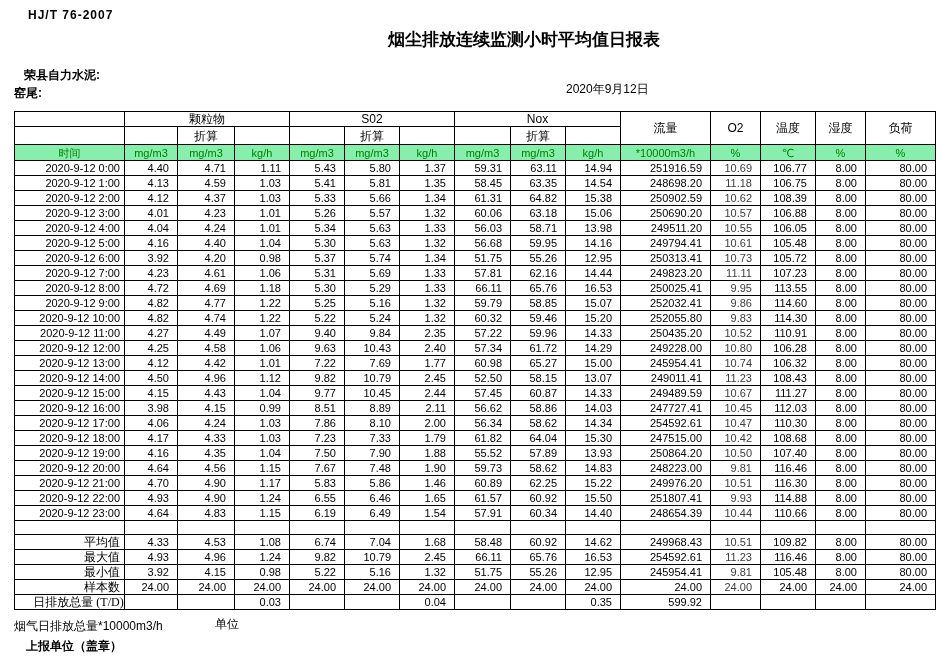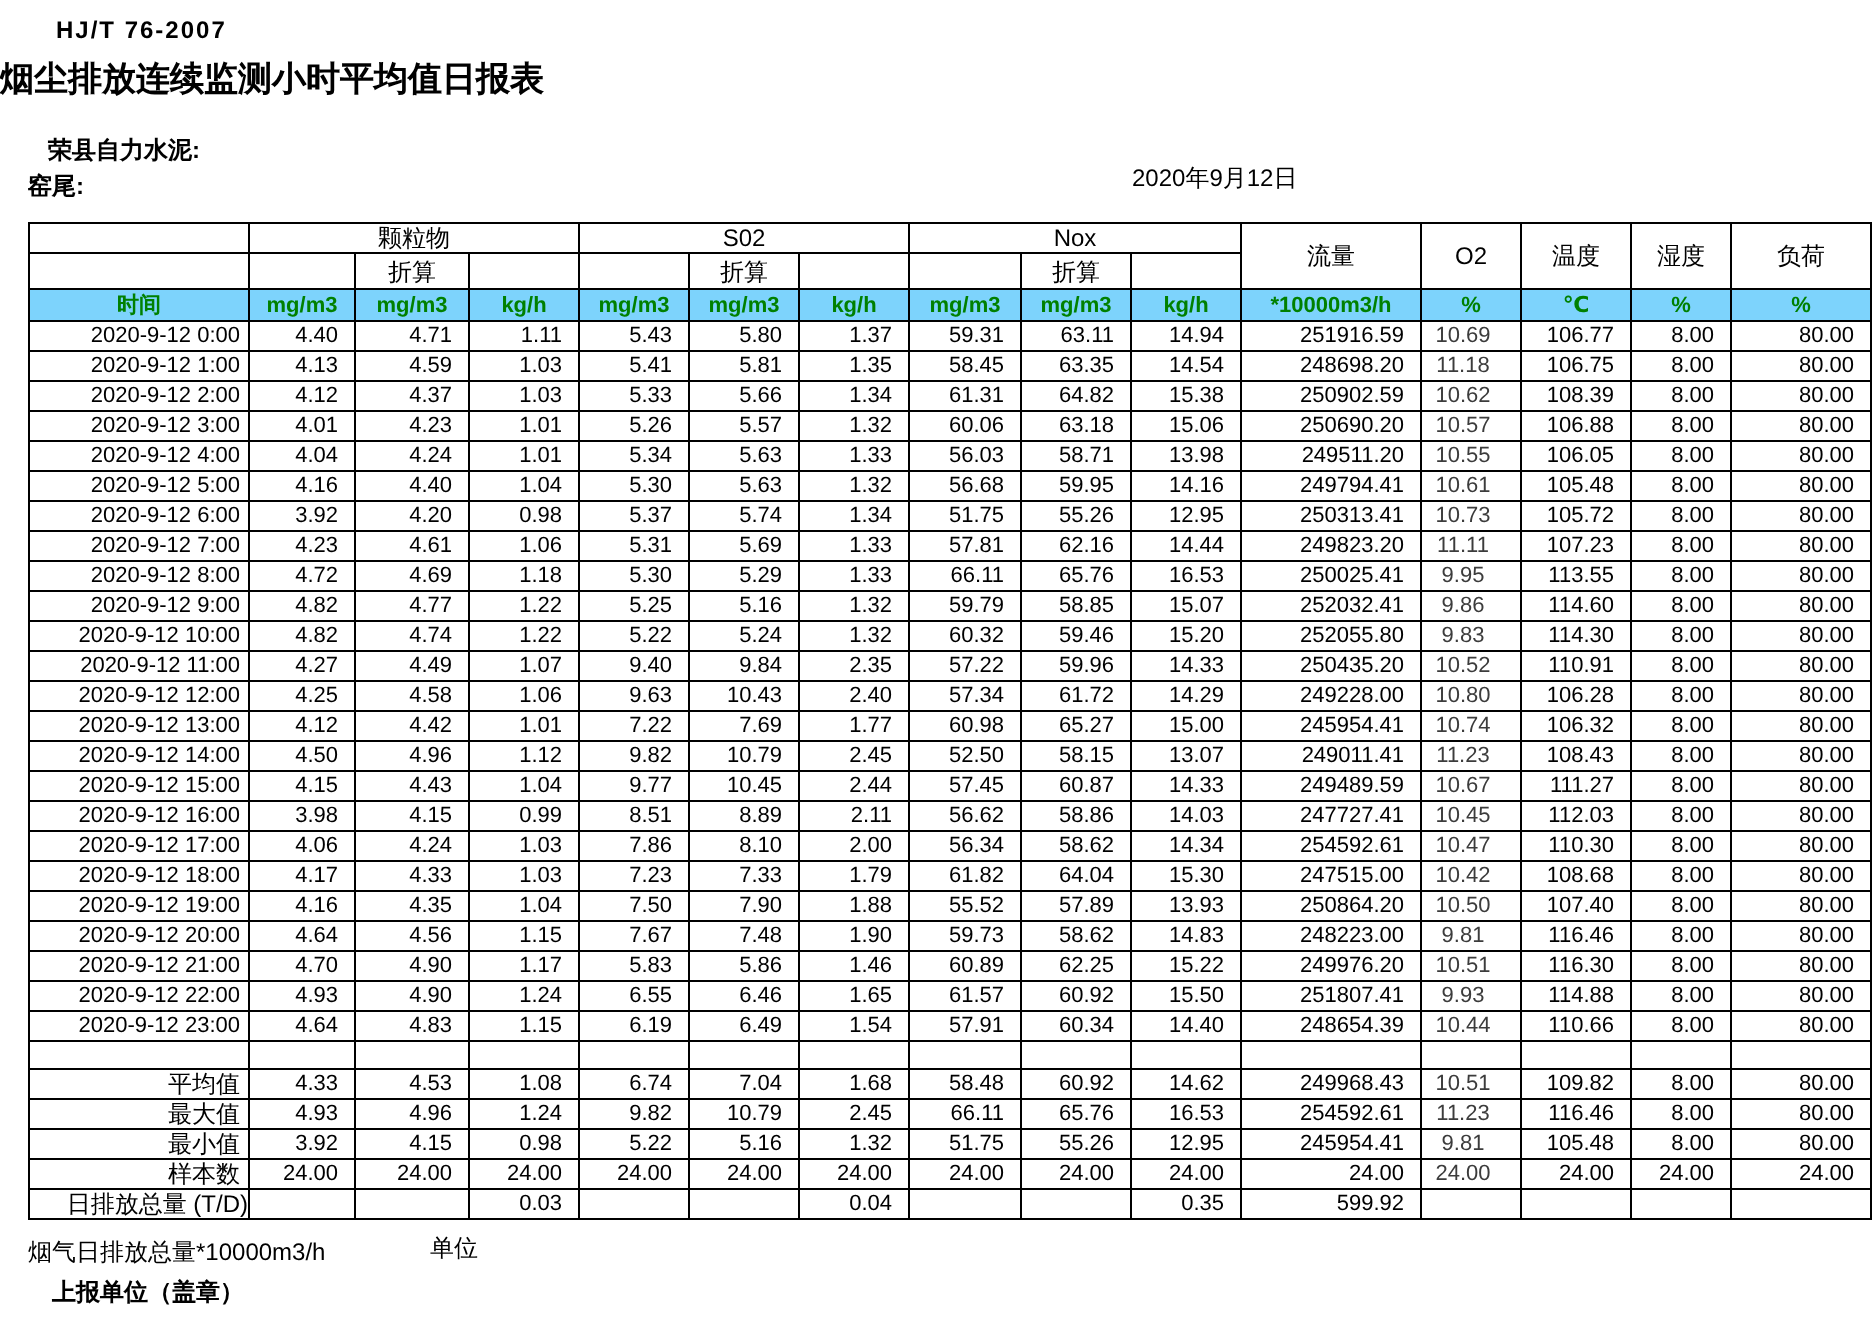--- a/index.html
+++ b/index.html
@@ -1,39 +1,39 @@
 <!DOCTYPE html>
 <html><head>
 <meta charset="utf-8">
 <style>
   html,body{margin:0;padding:0;}
   body{
     width:937px;height:659px;background:#ffffff;position:relative;
     font-family:"Liberation Sans","DejaVu Sans",sans-serif;color:#000;
   }
   .std-code{position:absolute;left:28px;top:8px;font-size:12px;font-weight:bold;letter-spacing:1px;}
-  .doc-title{position:absolute;left:0;top:28px;width:660px;text-align:left;font-size:17px;font-weight:bold;}
+  .doc-title{position:absolute;left:0;top:28px;width:660px;text-align:right;font-size:17px;font-weight:bold;}
   .company{position:absolute;left:14px;top:67px;font-size:12px;font-weight:bold;margin-left:10px;}
   .site{position:absolute;left:14px;top:85px;font-size:12px;font-weight:bold;}
   .date{position:absolute;left:566px;top:81px;font-size:12px;text-align:center;}
   .tbl-wrap{position:absolute;left:14px;top:111px;}
   table{border-collapse:collapse;table-layout:fixed;}
   td{
     border:1px solid #000;font-size:11px;line-height:14px;height:14px;
     padding:0 8px 0 0;text-align:right;white-space:nowrap;overflow:hidden;
     box-sizing:border-box;
   }
   thead td{text-align:center;padding:0;}
   tr.hdr1 td{height:15px;font-size:12px;}
   tr.hdr2 td{height:18px;font-size:12px;}
-  tr.units td{height:16px;background:#7dd3fc;color:#008000;font-size:11px;font-weight:bold;}
+  tr.units td{height:16px;background:#86efac;color:#008000;font-size:11px;}
   td.time-cell{padding-right:4px;text-align:right;}
-  td.col-10{color:#3c3c3c;text-align:center;}
+  td.col-10{color:#3c3c3c;}
   td.summary-label{padding-right:4px;font-size:12px;}
-  td.total-label{text-align:right;padding-left:18px;padding-right:0;font-size:12px;}
+  td.total-label{text-align:center;padding-left:18px;padding-right:0;font-size:12px;font-family:Liberation Serif, serif;}
   tr.spacer td{height:14px;}
   .footer-note{position:absolute;left:14px;top:618px;font-size:12px;}
   .footer-line{position:absolute;left:14px;top:638px;font-size:12px;font-weight:bold;margin-left:12px;}
   .footer-unit{position:absolute;left:215px;top:616px;font-size:12px;}
 </style>
 </head>
 <body>
 
 <div class="std-code">HJ/T 76-2007</div>
 <div class="doc-title">烟尘排放连续监测小时平均值日报表</div>

